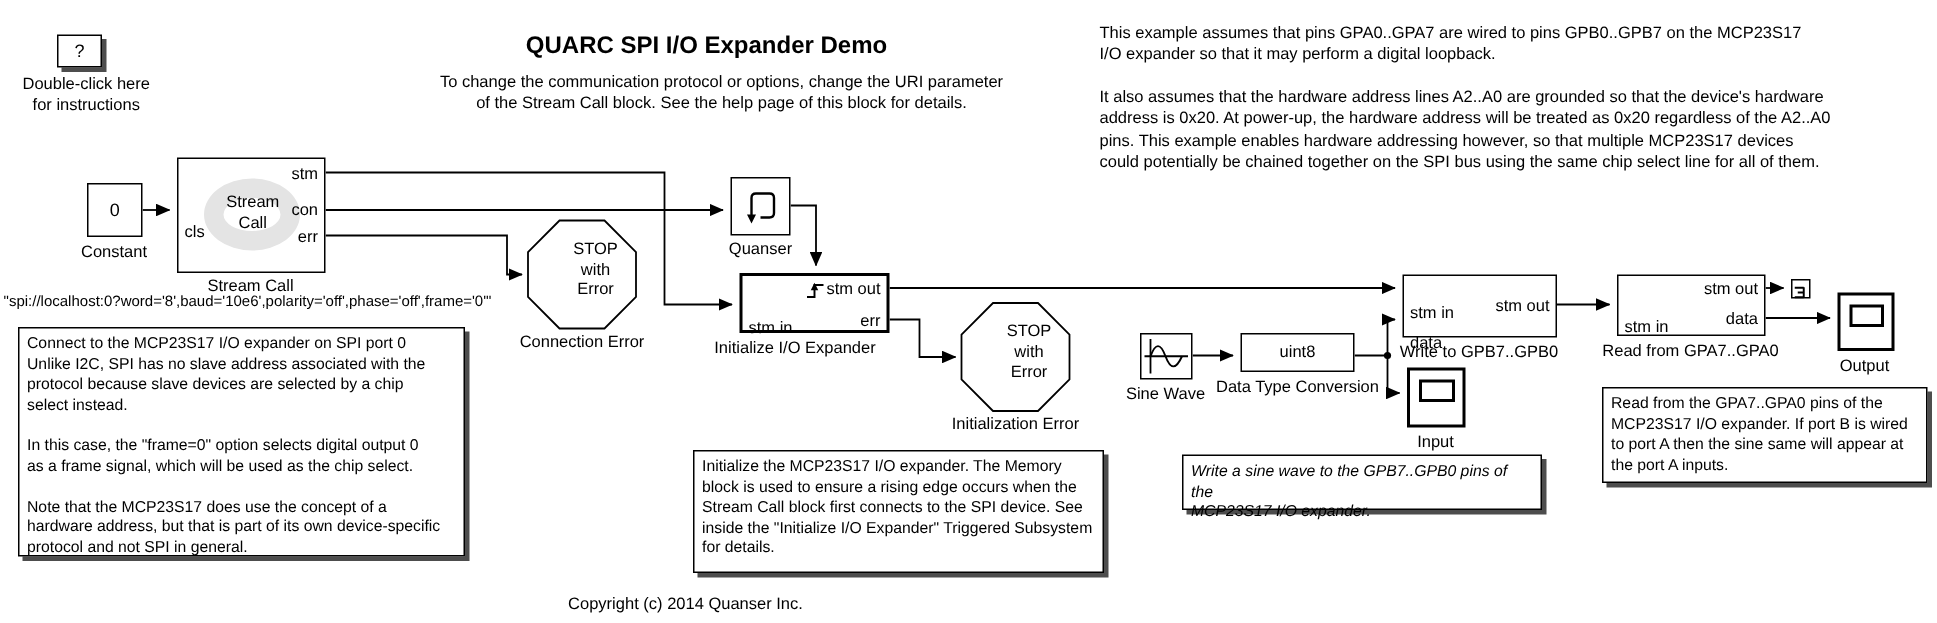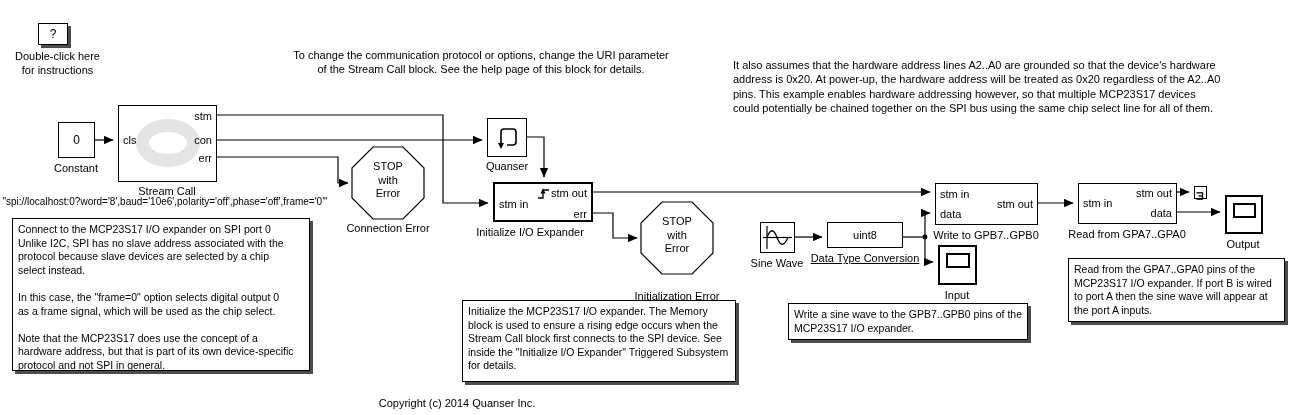--- a/index.html
+++ b/index.html
@@ -11,33 +11,33 @@
   .ml { white-space:pre-line; }
   .ctr { text-align:center; }
 
   .lbl { position:absolute; font-size:11px; color:#000; white-space:nowrap; transform:translateX(-50%); }
 
   .blk { position:absolute; border:1px solid #000; background:#fff; }
   .blk-bold { border-width:2px; }
   .shadowed { box-shadow:3px 3px 0 0 #4d4d4d; }
 
   .port { position:absolute; font-size:11px; line-height:11px; white-space:nowrap; }
-  .port.l { left:4px; }
+  .port.l { left:4px;margin-top:15px; }
   .port.r { right:4px; text-align:left; }
 
   .note { position:absolute; border:1px solid #000; background:#fff;
           box-shadow:3px 3px 0 0 #4d4d4d; font-size:10.5px; line-height:13.6px;
           padding:4px 5px; white-space:pre-line; }
 
   .para { position:absolute; font-size:11px; line-height:14.3px; white-space:pre-line; }
 
   svg.wires { position:absolute; left:0; top:0; pointer-events:none; }
 
   .octa-wrap { position:absolute; width:74px; height:74px; }
-  .octa-text { position:absolute; left:0; top:14px; width:74px; text-align:center;
+  .octa-text { position:absolute; left:0; top:14px; width:92px; text-align:center;
                font-size:11px; line-height:13.5px; white-space:pre-line; }
 
   .watermark { position:absolute; left:17px; top:13px; width:64px; height:48px;
                border:13px solid #e4e4e4; border-radius:50%; }
   .sc-body { position:absolute; left:0; top:22px; width:99px; text-align:center;
              font-size:11px; line-height:14px; white-space:pre-line; }
 </style>
 </head>
 <body>
 
@@ -67,35 +67,40 @@
     </g>
     <circle cx="925" cy="237" r="2.4" fill="#000"></circle>
   </svg>
 
   <div class="blk shadowed abs" style="left:38px;top:23px;width:30px;height:22px;text-align:center;font-size:12px;line-height:20px;">
     <span>?</span>
   </div>
   <div class="abs ml ctr" style="left:5px;top:49px;width:105px;font-size:11px;line-height:14px;">Double-click here
 for instructions</div>
 
+  <div class="abs ctr" style="left:291px;top:22px;width:360px;font-size:16px;font-weight:bold;">QUARC SPI I/O Expander Demo</div>
   <div class="abs ml ctr" style="left:291px;top:48px;width:380px;font-size:11px;line-height:14px;">To change the communication protocol or options, change the URI parameter
 of the Stream Call block. See the help page of this block for details.</div>
 
+  <div class="para" style="left:733px;top:15px;width:545px;">This example assumes that pins GPA0..GPA7 are wired to pins GPB0..GPB7 on the MCP23S17
+I/O expander so that it may perform a digital loopback.</div>
   <div class="para" style="left:733px;top:58px;width:555px;">It also assumes that the hardware address lines A2..A0 are grounded so that the device's hardware
 address is 0x20. At power-up, the hardware address will be treated as 0x20 regardless of the A2..A0
 pins. This example enables hardware addressing however, so that multiple MCP23S17 devices
 could potentially be chained together on the SPI bus using the same chip select line for all of them.</div>
 
   <div class="blk" style="left:58px;top:122px;width:37px;height:36px;text-align:center;font-size:12px;line-height:34px;">
     <span>0</span>
   </div>
   <div class="lbl" style="left:76px;top:162px;">Constant</div>
 
   <div class="blk" style="left:118px;top:105px;width:99px;height:77px;">
     <div class="watermark"></div>
+    <div class="sc-body">Stream
+Call</div>
     <span class="port l" style="top:29px;">cls</span>
     <span class="port r" style="top:5px;">stm</span>
     <span class="port r" style="top:29px;">con</span>
     <span class="port r" style="top:47px;">err</span>
   </div>
   <div class="lbl" style="left:167px;top:185px;">Stream Call</div>
   <div class="lbl" style="left:165px;top:196px;font-size:10px;">"spi://localhost:0?word='8',baud='10e6',polarity='off',phase='off',frame='0'"</div>
 
   <div class="octa-wrap" style="left:351px;top:146px;">
     <svg width="74" height="74">
@@ -127,35 +132,35 @@
   <div class="lbl" style="left:530px;top:226px;text-align:center;">Initialize I/O Expander</div>
 
   <div class="octa-wrap" style="left:640px;top:201px;">
     <svg width="74" height="74">
       <polygon points="22,1 52,1 73,22 73,52 52,73 22,73 1,52 1,22" fill="#fff" stroke="#000" stroke-width="1.2"></polygon>
     </svg>
     <div class="octa-text">STOP
 with
 Error</div>
   </div>
-  <div class="lbl" style="left:677px;top:290px;">Initialization Error</div>
+  <div class="lbl" style="left:677px;top:277px;">Initialization Error</div>
 
   <div class="blk" style="left:760px;top:222px;width:35px;height:31px;">
     <svg width="33" height="29">
       <line x1="6" y1="3" x2="6" y2="26" stroke="#000" stroke-width="1.2"></line>
       <line x1="2" y1="14.5" x2="31" y2="14.5" stroke="#000" stroke-width="1.2"></line>
       <path d="M6,14.5 Q11,1 16,14.5 Q21,28 27,14.5" fill="none" stroke="#000" stroke-width="1.3"></path>
     </svg>
   </div>
   <div class="lbl" style="left:777px;top:257px;">Sine Wave</div>
 
   <div class="blk" style="left:827px;top:222px;width:76px;height:26px;text-align:center;font-size:11px;line-height:24px;">
     <span>uint8</span>
   </div>
-  <div class="lbl" style="left:865px;top:252px;text-decoration:underline;">Data Type Conversion</div>
+  <div class="lbl" style="left:865px;top:252px;">Data Type Conversion</div>
 
   <div class="blk" style="left:935px;top:183px;width:103px;height:42px;">
     <span class="port l" style="top:5px;">stm in</span>
     <span class="port l" style="top:25px;">data</span>
     <span class="port r" style="top:15px;">stm out</span>
   </div>
   <div class="lbl" style="left:986px;top:229px;">Write to GPB7..GPB0</div>
 
   <div class="blk" style="left:938px;top:245px;width:39px;height:40px;border-width:2px;">
     <div class="abs" style="left:6px;top:6px;width:24px;height:15px;border:2px solid #000;"></div>
@@ -194,23 +199,23 @@
 Note that the MCP23S17 does use the concept of a
 hardware address, but that is part of its own device-specific
 protocol and not SPI in general.</div>
 
   <div class="note" style="left:462px;top:300px;width:274px;height:82px;">Initialize the MCP23S17 I/O expander. The Memory
 block is used to ensure a rising edge occurs when the
 Stream Call block first connects to the SPI device. See
 inside the "Initialize I/O Expander" Triggered Subsystem
 for details.</div>
 
-  <div class="note" style="left:788px;top:303px;width:240px;height:37px;">Write a sine wave to the GPB7..GPB0 pins of the
+  <div class="note" style="left:788px;top:303px;width:240px;height:37px;font-style:italic;">Write a sine wave to the GPB7..GPB0 pins of the
 MCP23S17 I/O expander.</div>
 
   <div class="note" style="left:1068px;top:258px;width:217px;height:64px;">Read from the GPA7..GPA0 pins of the
 MCP23S17 I/O expander. If port B is wired
-to port A then the sine wave will appear at
+to port A then the sine same will appear at
 the port A inputs.</div>
 
   <div class="abs ctr" style="left:337px;top:397px;width:240px;font-size:11px;">Copyright (c) 2014 Quanser Inc.</div>
 
 </div>
 
 </body></html>

